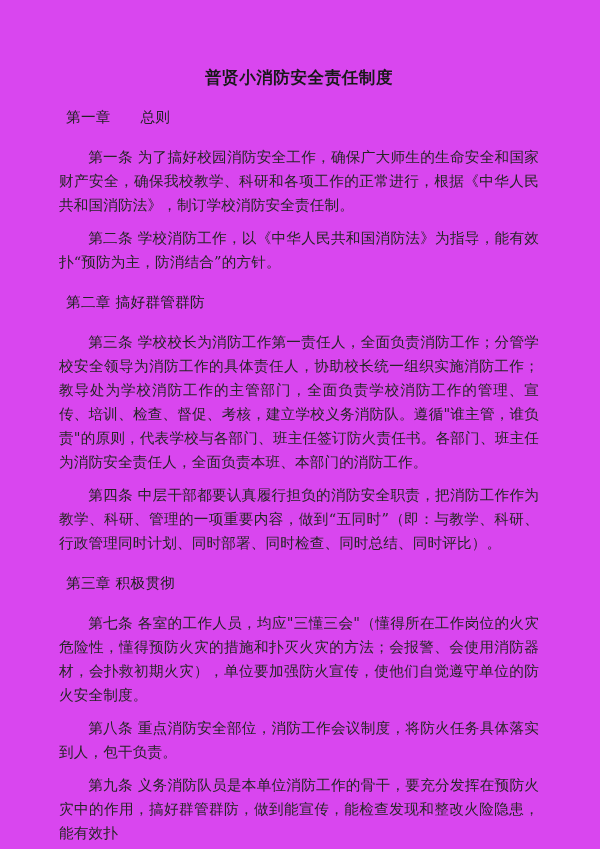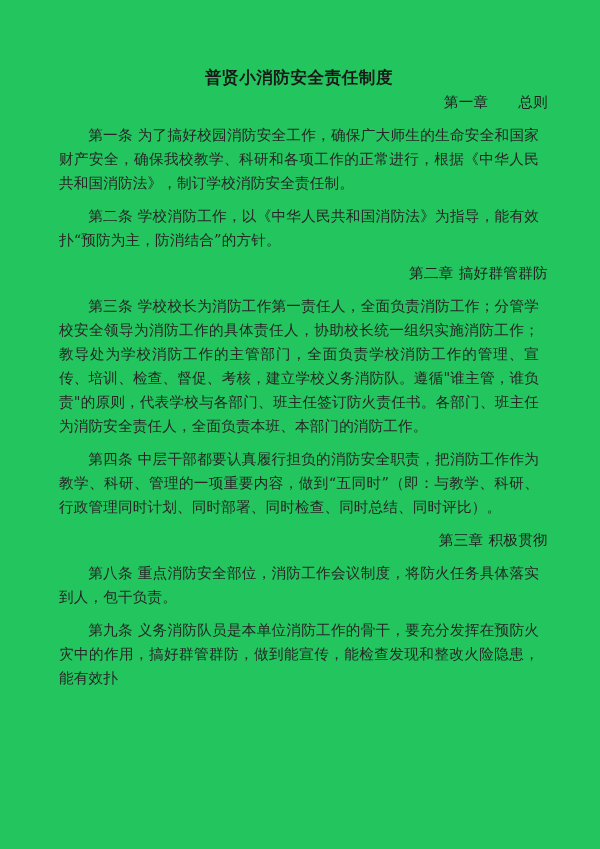--- a/index.html
+++ b/index.html
@@ -13,21 +13,21 @@
     height: 849px;
     overflow: hidden;
     font-family: "DejaVu Serif", "Liberation Serif", serif;
     color: #2b2b2b;
   }
 
   .page {
     position: relative;
     width: 600px;
     height: 849px;
-    background: #22c55e;
+    background: #d946ef;
     box-sizing: border-box;
   }
 
   .doc-body {
     position: absolute;
     left: 50px;
     top: 66px;
     width: 498px;
   }
 
@@ -36,26 +36,26 @@
     font-weight: bold;
     font-size: 16.5px;
     line-height: 23px;
     letter-spacing: 0.6px;
     color: #1d1d1d;
     margin: 0 0 1px 0;
     text-rendering: geometricPrecision;
   }
 
   .chapter-heading {
-    text-align: right;
+    text-align: left;
     font-size: 14.6px;
     line-height: 24px;
     letter-spacing: 0.3px;
     color: #262626;
-    margin: 0;
+    margin: 16px;
     white-space: pre;
   }
 
   .article {
     font-size: 14.6px;
     line-height: 24px;
     letter-spacing: 0.15px;
     color: #2a2a2a;
     margin: 9px;
     text-align: justify;
@@ -79,19 +79,20 @@
     <h1 class="doc-title">普贤小消防安全责任制度</h1>
 
     <div>
         <p class="chapter-heading">第一章　　总则</p>
         <p class="article">第一条 为了搞好校园消防安全工作，确保广大师生的生命安全和国家财产安全，确保我校教学、科研和各项工作的正常进行，根据《中华人民共和国消防法》，制订学校消防安全责任制。</p>
         <p class="article">第二条 学校消防工作，以《中华人民共和国消防法》为指导，能有效扑“预防为主，防消结合”的方针。</p>
         <p class="chapter-heading">第二章 搞好群管群防</p>
         <p class="article">第三条 学校校长为消防工作第一责任人，全面负责消防工作；分管学校安全领导为消防工作的具体责任人，协助校长统一组织实施消防工作；教导处为学校消防工作的主管部门，全面负责学校消防工作的管理、宣传、培训、检查、督促、考核，建立学校义务消防队。遵循"谁主管，谁负责"的原则，代表学校与各部门、班主任签订防火责任书。各部门、班主任为消防安全责任人，全面负责本班、本部门的消防工作。</p>
         <p class="article">第四条 中层干部都要认真履行担负的消防安全职责，把消防工作作为教学、科研、管理的一项重要内容，做到“五同时”（即：与教学、科研、行政管理同时计划、同时部署、同时检查、同时总结、同时评比）。</p>
         <p class="chapter-heading">第三章 积极贯彻</p>
+        <p class="article">第七条 各室的工作人员，均应"三懂三会"（懂得所在工作岗位的火灾危险性，懂得预防火灾的措施和扑灭火灾的方法；会报警、会使用消防器材，会扑救初期火灾），单位要加强防火宣传，使他们自觉遵守单位的防火安全制度。</p>
         <p class="article">第八条 重点消防安全部位，消防工作会议制度，将防火任务具体落实到人，包干负责。</p>
         <p class="article">第九条 义务消防队员是本单位消防工作的骨干，要充分发挥在预防火灾中的作用，搞好群管群防，做到能宣传，能检查发现和整改火险隐患，能有效扑</p>
       </div>
 
   </div>
 
 </div>
 
 </body></html>

